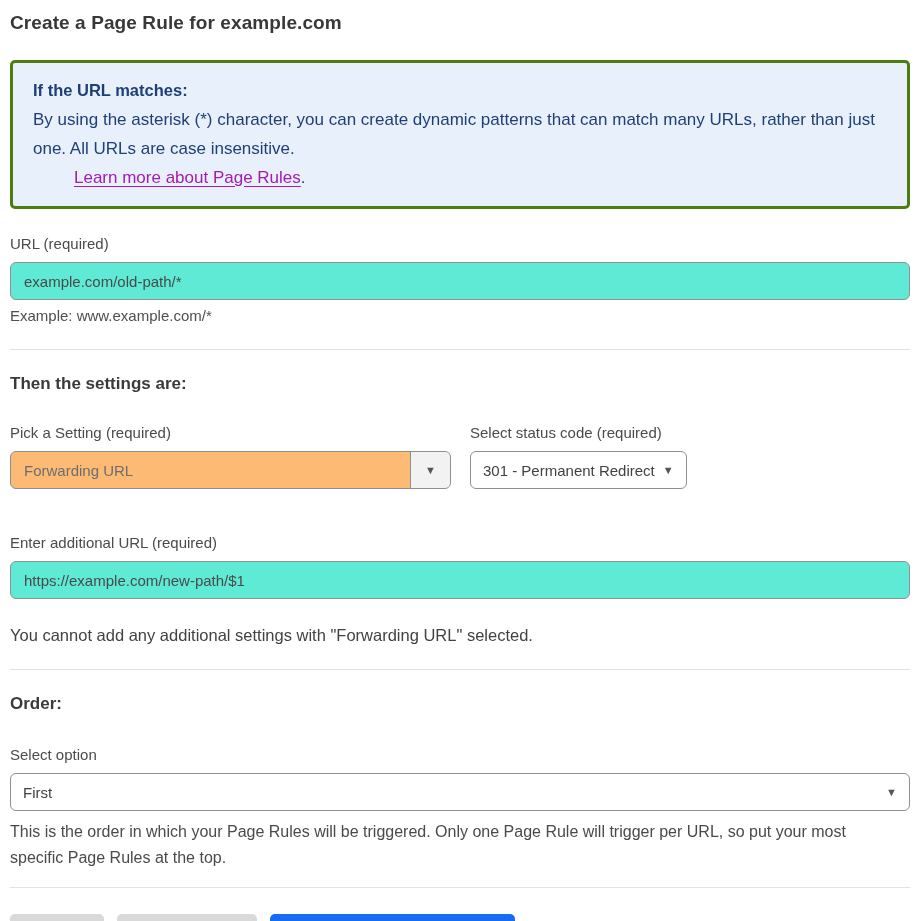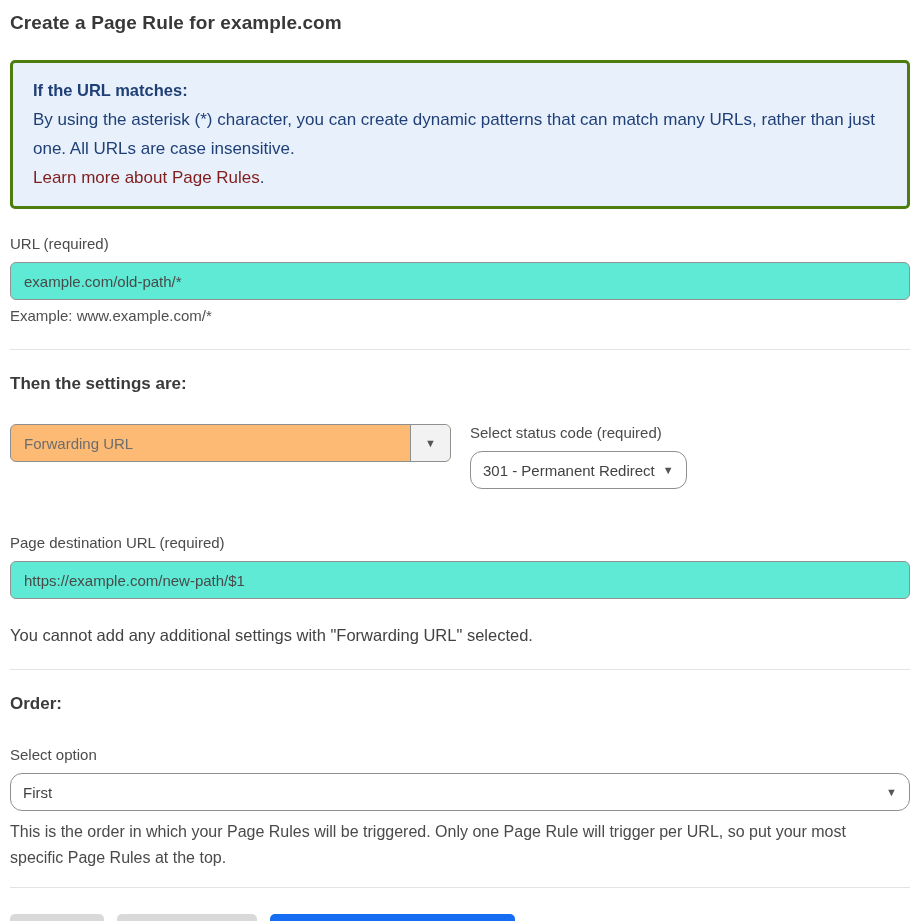--- a/index.html
+++ b/index.html
@@ -31,23 +31,25 @@
     color: #1f3f77;
     font-size: 17px;
     line-height: 29px;
   }
   .info-box .info-heading {
     font-weight: 700;
     font-size: 16.5px;
   }
   .info-box .info-body { max-width: 860px; }
   .info-box a.info-link {
-    color: #7f1d1d;
+    color: #a21caf;
+    text-decoration: underline;
     text-underline-offset: 3px;
     cursor: pointer;
+    margin-left: 41px;
   }
   .field-label {
     font-size: 15px;
     color: #4b4b4b;
     margin-bottom: 10px;
   }
   .section-url { margin-top: 26px; }
   .text-input {
     display: block;
     width: 100%;
@@ -108,21 +110,21 @@
     border-left: 1px solid #8f8f8f;
     display: flex;
     align-items: center;
     justify-content: center;
   }
   .dropdown {
     display: inline-flex;
     align-items: center;
     height: 38px;
     border: 1px solid #8f8f8f;
-    border-radius: 12px;
+    border-radius: 6px;
     background: #fff;
     padding: 12px 12px;
     font-size: 15px;
     color: #424242;
     cursor: pointer;
     white-space: nowrap;
   }
   .dropdown .dropdown-value { margin-right: 8px; }
   .dropdown-full {
     display: flex;
@@ -198,39 +200,40 @@
     <div class="field-hint">Example: www.example.com/*</div>
   </div>
 
   <hr class="divider divider-1">
 
   <div class="settings-section">
     <div class="section-heading">Then the settings are:</div>
 
     <div class="settings-row">
       <div class="col-setting">
+        <div class="field-label">Pick a Setting (required)</div>
         <div class="combobox">
           <div class="combobox-value">Forwarding URL</div>
           <div class="combobox-arrow-btn">
             <span class="arrow-down">▼</span>
           </div>
         </div>
       </div>
 
       <div class="col-status">
         <div class="field-label">Select status code (required)</div>
         <div class="dropdown">
           <span class="dropdown-value">301 - Permanent Redirect</span>
           <span class="arrow-down">▼</span>
         </div>
       </div>
     </div>
 
     <div class="dest-section">
-      <div class="field-label">Page destination URL (required)</div>
+      <div class="field-label">Enter additional URL (required)</div>
       <input class="text-input" type="text" value="https://example.com/new-path/$1" style="">
     </div>
 
     <div class="note-text">You cannot add any additional settings with "Forwarding URL" selected.</div>
   </div>
 
   <hr class="divider divider-2">
 
   <div class="order-section">
     <div class="section-heading">Order:</div>

